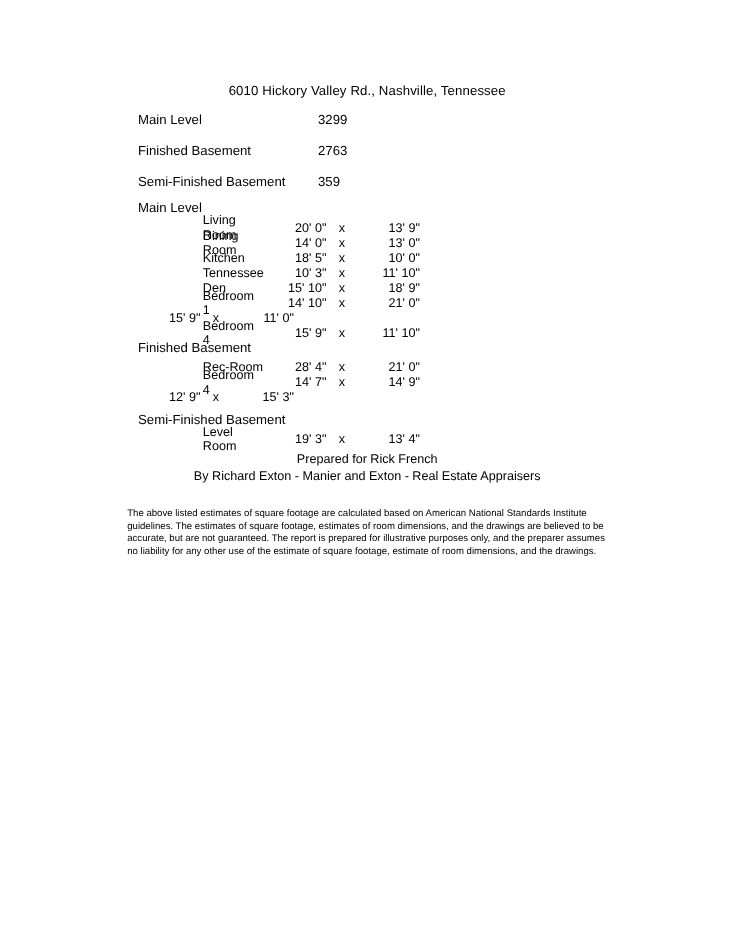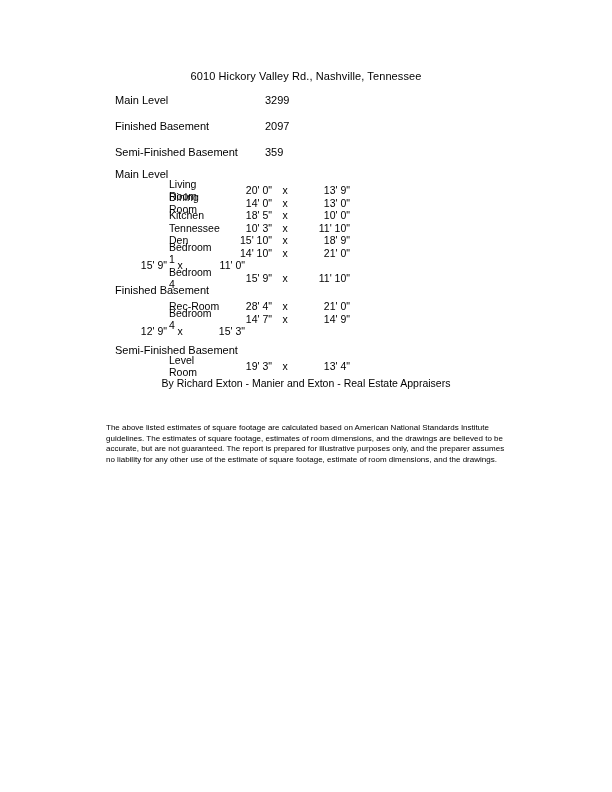--- a/index.html
+++ b/index.html
@@ -117,21 +117,21 @@
 
   <div class="doc-title">6010 Hickory Valley Rd., Nashville, Tennessee</div>
 
   <div class="summary">
     <div class="summary-row">
       <div class="summary-label">Main Level</div>
       <div class="summary-value">3299</div>
     </div>
     <div class="summary-row">
       <div class="summary-label">Finished Basement</div>
-      <div class="summary-value">2097</div>
+      <div class="summary-value">2763</div>
     </div>
     <div class="summary-row">
       <div class="summary-label">Semi-Finished Basement</div>
       <div class="summary-value">359</div>
     </div>
   </div>
 
   <div class="section" id="sec-main">
     <div class="section-title">Main Level</div>
     <div class="room-row">
@@ -208,18 +208,19 @@
     <div class="section-title">Semi-Finished Basement</div>
     <div class="room-row">
       <div class="room-name">Level Room</div>
       <div class="dim-w">19' 3"</div>
       <div class="dim-x">x</div>
       <div class="dim-h">13' 4"</div>
     </div>
   </div>
 
   <div class="prepared">
+    <div>Prepared for Rick French</div>
     <div>By Richard Exton - Manier and Exton - Real Estate Appraisers</div>
   </div>
 
   <div class="disclaimer">The above listed estimates of square footage are calculated based on American National Standards Institute guidelines.  The estimates of square footage, estimates of room dimensions, and the drawings are believed to be accurate, but are not guaranteed.  The report is prepared for illustrative purposes only, and the preparer assumes no liability for any other use of the estimate of square footage, estimate of room dimensions, and the drawings.</div>
 
 </div>
 
 </body></html>

